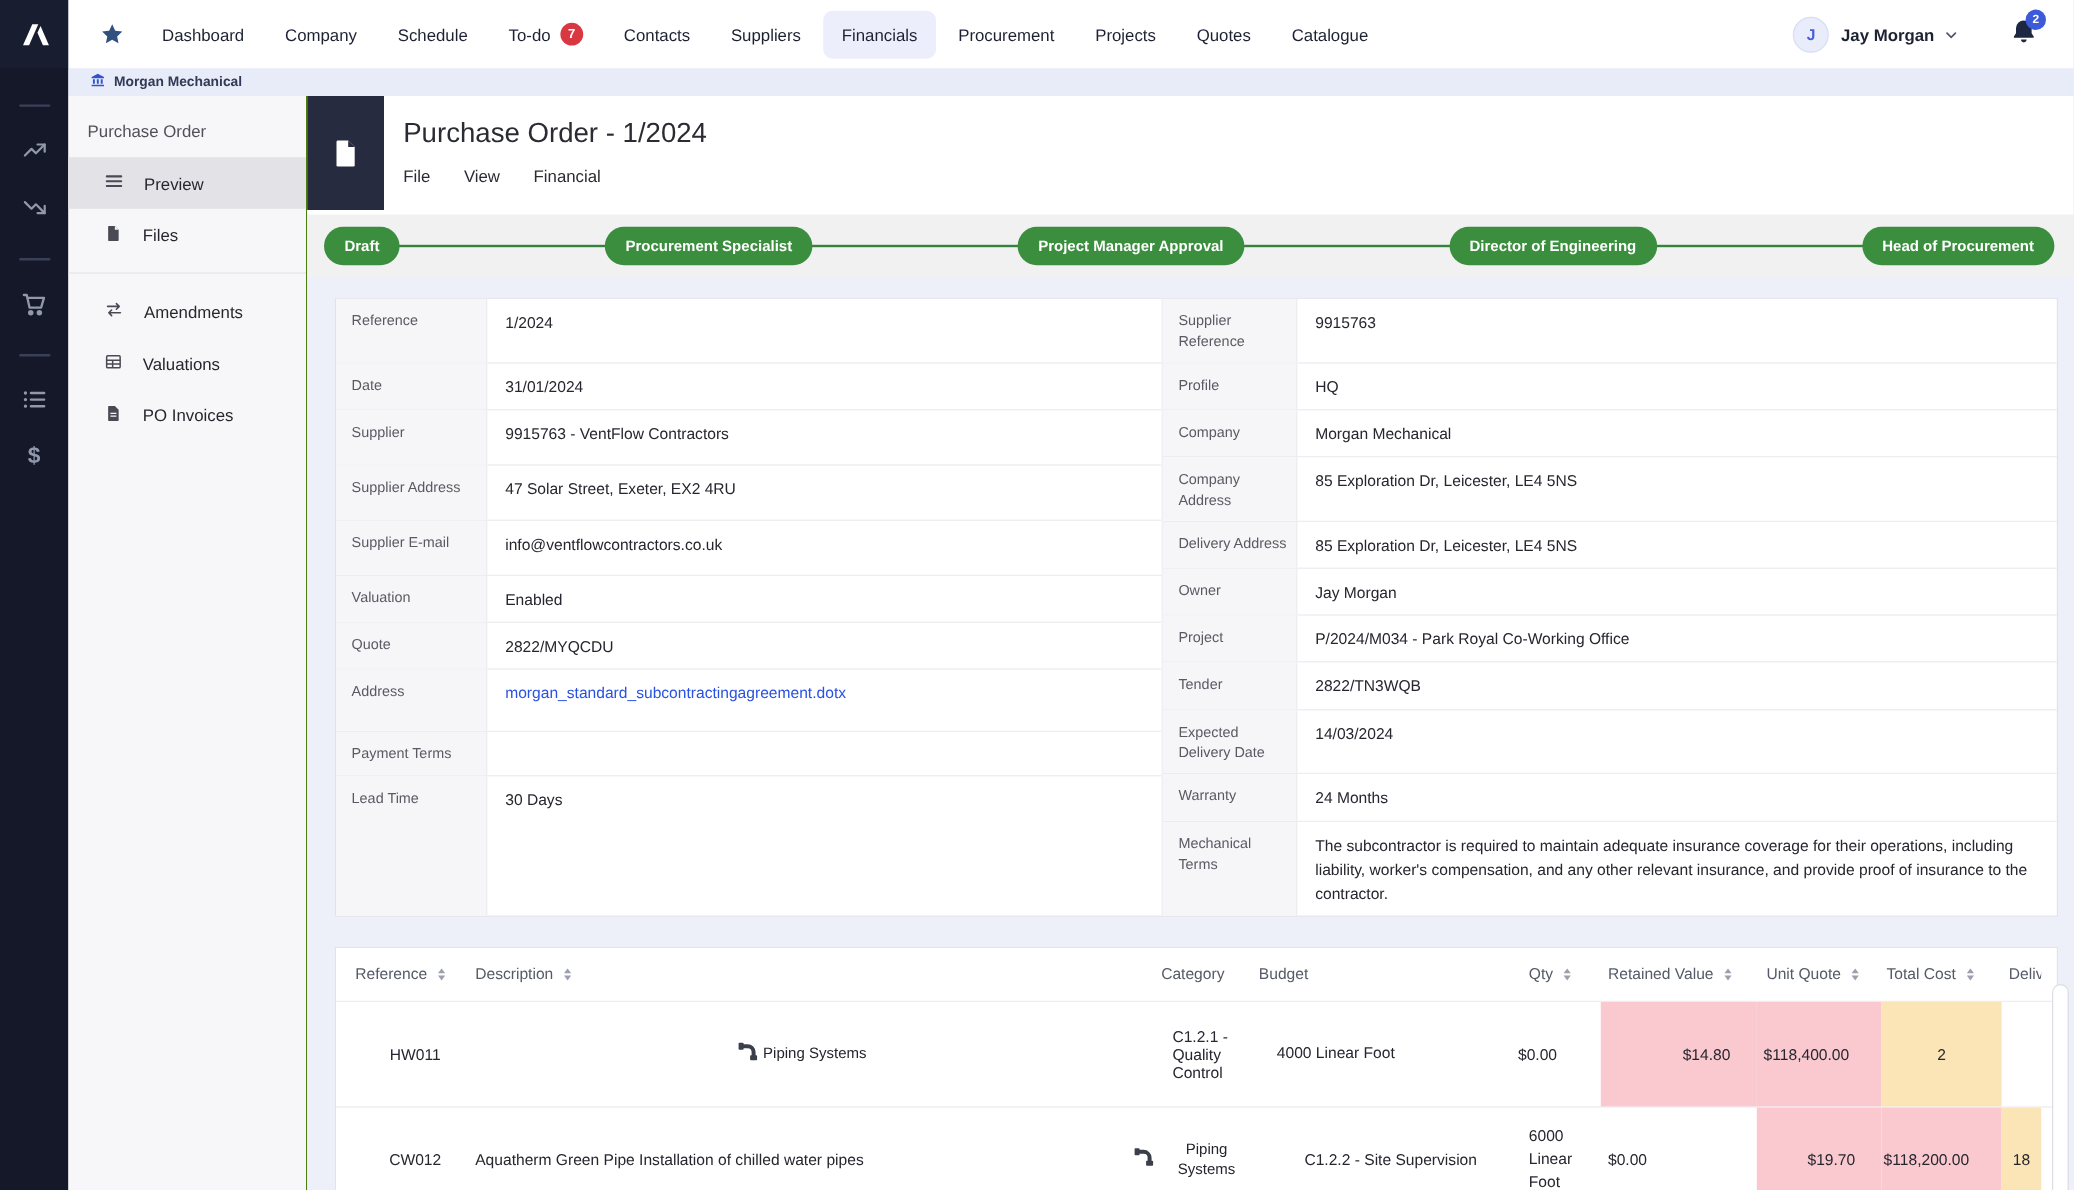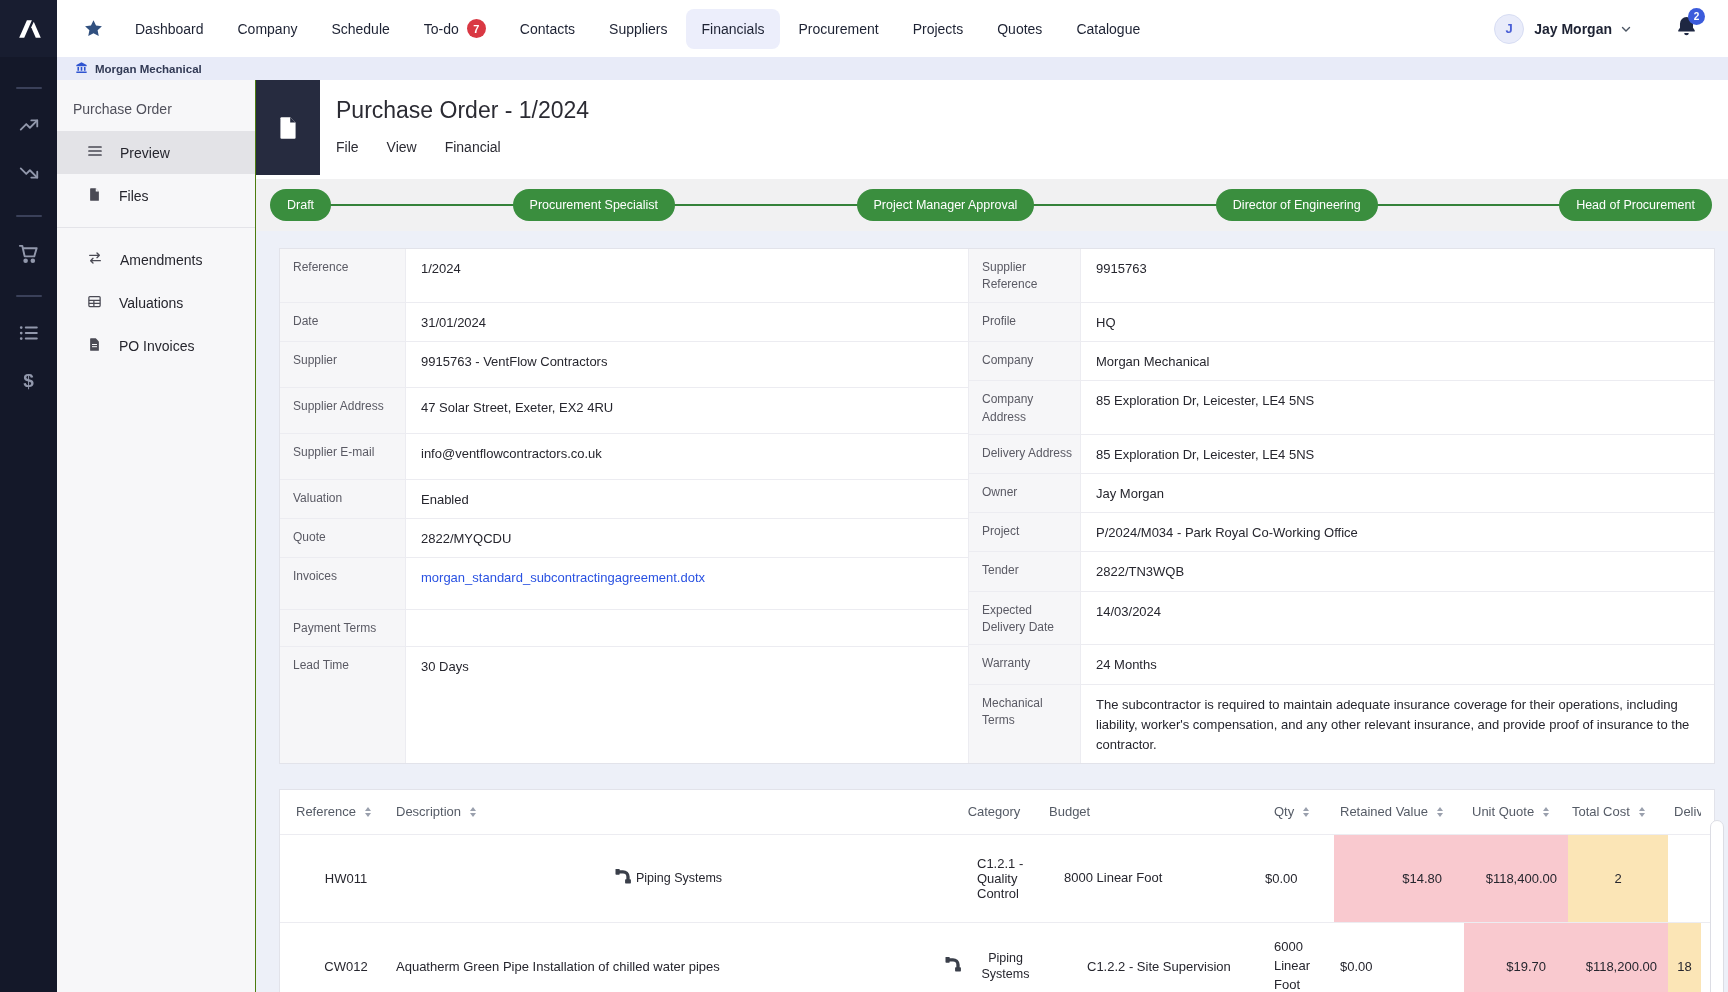--- a/index.html
+++ b/index.html
@@ -48,21 +48,21 @@
   .doc-header{background:#fff;height:99px;display:flex;flex-shrink:0}
   .doc-square{width:64px;height:95px;background:#262b3f;display:flex;align-items:center;justify-content:center;flex-shrink:0}
   .doc-head-text{padding:17px 0 0 16px}
   .doc-title{font-size:23px;font-weight:500;color:#2b2b33}
   .doc-menus{display:flex;gap:28px;margin-top:15px;font-size:14px;color:#2b2b33}
   .doc-menu{cursor:pointer}
 
   
   .workflow{height:52px;background:#f1f1f2;position:relative;display:flex;align-items:center;justify-content:space-between;padding:0 16px 0 14px;flex-shrink:0}
   .wf-line{position:absolute;left:44px;right:100px;top:25px;height:2px;background:#35823a}
-  .wf-pill{position:relative;z-index:1;background:#3a8e3e;color:#fff;font-size:12.5px;font-weight:normal;padding:9px 17px;border-radius:17px;white-space:nowrap;cursor:pointer}
+  .wf-pill{position:relative;z-index:1;background:#3a8e3e;color:#fff;font-size:12.5px;font-weight:bold;padding:9px 17px;border-radius:17px;white-space:nowrap;cursor:pointer}
 
   
   .content-scroll{flex:1;padding:17px 13px 0 23px;overflow:hidden}
 
   
   .details-card{background:#fff;border:1px solid #e2e3ea;display:flex;min-height:507px}
   .dhalf{display:flex;flex-direction:column}
   .d-left{width:689px;border-right:1px solid #ececf1}
   .d-right{flex:1}
   .drow{display:flex;border-bottom:1px solid #ececf1}
@@ -103,21 +103,21 @@
   .sort .dn{border-top:4.5px solid #9aa0ad}
   .itrow{height:88px;border-top:1px solid #ececf1}
   .itrow > div{font-size:13px;color:#26262e;display:flex;align-items:center}
   .c-ref{justify-content:center}
   .c-desc{padding-right:24px}
   .c-cat{justify-content:center;text-align:center;font-size:12.5px !important;line-height:1.35;gap:3px;padding:0 4px}
   .c-budget{padding-left:38px}
   .c-qty{padding:0 12px 0 15px;line-height:1.45}
   .c-ret{padding-left:6px}
   .c-unit{background:#f9c9cf;justify-content:flex-end;padding-right:22px}
-  .c-total{background:#f9c9cf;justify-content:flex-end;padding-right:11px}
+  .c-total{background:#f9c9cf;justify-content:flex-end;padding-right:27px}
   .c-deliv{background:#fbe5b6;justify-content:center}
 
   
   .v-scrollbar{position:fixed;right:4px;top:820px;width:14px;height:240px;background:#fff;border:1px solid #dcdde4;border-radius:8px;z-index:5}
 </style>
 </head>
 <body>
 
 <div class="app">
 
@@ -375,21 +375,21 @@
     <div class="dlabel">Valuation</div>
     <div class="dvalue">Enabled</div>
   </div>
 
   <div class="drow">
     <div class="dlabel">Quote</div>
     <div class="dvalue">2822/MYQCDU</div>
   </div>
 
   <div class="drow">
-    <div class="dlabel">Invoices</div>
+    <div class="dlabel">Address</div>
     <div class="dvalue link">morgan_standard_subcontractingagreement.dotx</div>
   </div>
 
   <div class="drow">
     <div class="dlabel">Payment Terms</div>
   </div>
 
   <div class="drow">
     <div class="dlabel">Lead Time</div>
     <div class="dvalue">30 Days</div>
@@ -525,21 +525,21 @@
       <span>
         <svg width="20" height="20" viewBox="0 0 24 24">
                         <path d="M6 7h6a6 6 0 0 1 6 6v4" fill="none" stroke="#3a3f4a" stroke-width="4"></path>
                         <rect x="3" y="3.5" width="5" height="7" rx="0.8" fill="#3a3f4a"></rect>
                         <rect x="14.5" y="16" width="7" height="5" rx="0.8" fill="#3a3f4a"></rect>
                       </svg>
       </span>
       <span>Piping Systems</span>
     </div>
     <div class="c-budget">C1.2.1 - Quality Control</div>
-    <div class="c-qty">8000 Linear Foot</div>
+    <div class="c-qty">4000 Linear Foot</div>
     <div class="c-ret">$0.00</div>
     <div class="c-unit">$14.80</div>
     <div class="c-total">$118,400.00</div>
     <div class="c-deliv">2</div>
   </div>
 
   <div class="itgrid itrow">
     <div class="c-ref">CW012</div>
     <div class="c-desc">Aquatherm Green Pipe Installation of chilled water pipes</div>
     <div class="c-cat">

